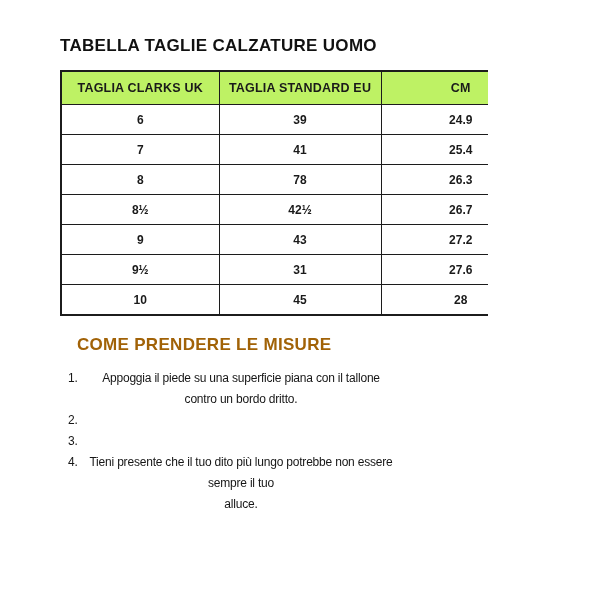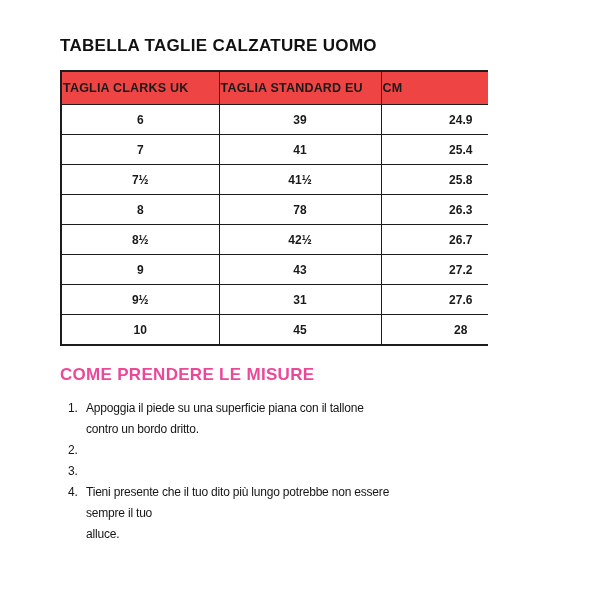--- a/index.html
+++ b/index.html
@@ -29,61 +29,62 @@
   table.size-table {
     width: 480px;
     border-collapse: collapse;
     table-layout: fixed;
     border: 2px solid #1c1c1c;
   }
   table.size-table col.c1 { width: 158px; }
   table.size-table col.c2 { width: 162px; }
   table.size-table col.c3 { width: 160px; }
   table.size-table th {
-    background: #ef4444;
+    background: #bef264;
     border: 1px solid #1c1c1c;
     height: 30px;
     font-size: 12.5px;
     font-weight: bold;
-    text-align: left;
+    text-align: center;
     letter-spacing: 0.2px;
   }
   table.size-table td {
     border: 1px solid #1c1c1c;
     height: 27px;
     font-size: 12px;
     font-weight: bold;
     text-align: center;
   }
   h2.section-heading {
-    margin: 19px 0 13px 0;
+    margin: 19px 0 13px 17px;
     font-size: 17px;
     font-weight: bold;
     letter-spacing: 0.3px;
-    color: #ec4899;
+    color: #a16207;
   }
   ol.steps {
     list-style: none;
     margin: 0;
     padding: 0 0 0 8px;
     font-size: 12px;
     line-height: 21px;
     letter-spacing: -0.2px;
     color: #161616;
   }
   ol.steps li.step {
     display: flex;
     align-items: flex-start;
   }
   ol.steps .num {
     flex: none;
     width: 18px;
   }
   ol.steps .txt {
     white-space: pre-line;
+    text-align: center;
   }
 </style>
 </head>
 <body>
 
 <div class="page">
 
   <h1 class="page-title">TABELLA TAGLIE CALZATURE UOMO</h1>
 
   <table class="size-table">
@@ -102,25 +103,20 @@
     <tbody>
       <tr>
         <td>6</td>
         <td>39</td>
         <td>24.9</td>
       </tr>
       <tr>
         <td>7</td>
         <td>41</td>
         <td>25.4</td>
-      </tr>
-      <tr>
-        <td>7½</td>
-        <td>41½</td>
-        <td>25.8</td>
       </tr>
       <tr>
         <td>8</td>
         <td>78</td>
         <td>26.3</td>
       </tr>
       <tr>
         <td>8½</td>
         <td>42½</td>
         <td>26.7</td>

